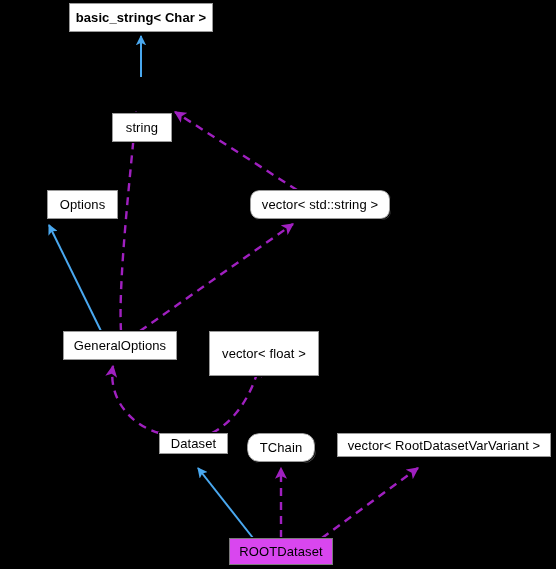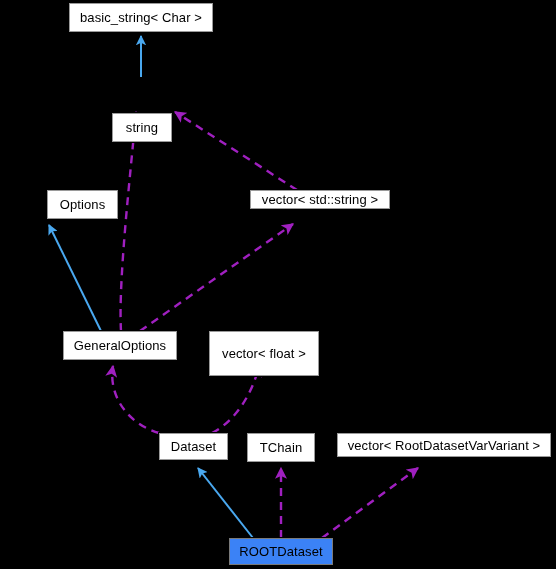--- a/index.html
+++ b/index.html
@@ -34,21 +34,21 @@
     border: 1px solid #9a9a9a;
     outline: 1px solid #000000;
     color: #000000;
     font-size: 13px;
     line-height: 1;
     white-space: nowrap;
     letter-spacing: 0.1px;
     box-shadow: 1px 1px 0 0 #555555;
   }
   .node.highlight {
-    background: #3b82f6;
+    background: #d946ef;
     border: 1px solid #7a7a7a;
     box-shadow: 1px 1px 0 0 #444444;
   }
   .node-label {
     padding: 0 7px;
     pointer-events: none;
   }
 </style>
 </head>
 <body>
@@ -72,42 +72,42 @@
         <path d="M 140,331 L 293,224" fill="none" stroke="#a020c0" stroke-width="2.4" stroke-dasharray="8,6" marker-end="url(#arrow-usage)"></path>
         <path d="M 159,433 C 128,424 108,396 113,366" fill="none" stroke="#a020c0" stroke-width="2.4" stroke-dasharray="8,6" marker-end="url(#arrow-usage)"></path>
         <path d="M 212,433 C 235,421 252,395 259,366" fill="none" stroke="#a020c0" stroke-width="2.4" stroke-dasharray="8,6" marker-end="url(#arrow-usage)"></path>
         <path d="M 253,538 L 198,468" fill="none" stroke="#4aa8ef" stroke-width="2" marker-end="url(#arrow-inherit)"></path>
         <path d="M 281,538 L 281,468" fill="none" stroke="#a020c0" stroke-width="2.4" stroke-dasharray="8,6" marker-end="url(#arrow-usage)"></path>
         <path d="M 322,538 L 418,468" fill="none" stroke="#a020c0" stroke-width="2.4" stroke-dasharray="8,6" marker-end="url(#arrow-usage)"></path>
       </g>
   </svg>
 
   <div id="nodes-group">
-      <div class="node" style="left: 69px; top: 3px; width: 144px; height: 29px;">
+      <div class="node" style="left: 69px; top: 3px; width: 144px; height: 29px; font-weight: bold;">
         <span class="node-label">basic_string&lt; Char &gt;</span>
       </div>
       <div class="node" style="left: 112px; top: 77px; width: 60px; height: 29px; margin-top: 36px;">
         <span class="node-label">string</span>
       </div>
       <div class="node" style="left: 3px; top: 190px; width: 71px; height: 29px; margin-left: 44px;">
         <span class="node-label">Options</span>
       </div>
-      <div class="node" style="left: 250px; top: 190px; width: 140px; height: 19px;">
+      <div class="node" style="left: 250px; top: 190px; width: 140px; height: 29px; border-radius: 9px;">
         <span class="node-label">vector&lt; std::string &gt;</span>
       </div>
       <div class="node" style="left: 63px; top: 331px; width: 114px; height: 29px;">
         <span class="node-label">GeneralOptions</span>
       </div>
       <div class="node" style="left: 209px; top: 331px; width: 110px; height: 45px;">
         <span class="node-label">vector&lt; float &gt;</span>
       </div>
-      <div class="node" style="left: 159px; top: 433px; width: 69px; height: 27px;">
+      <div class="node" style="left: 159px; top: 433px; width: 69px; height: 21px;">
         <span class="node-label">Dataset</span>
       </div>
-      <div class="node" style="left: 247px; top: 433px; width: 68px; height: 29px;">
+      <div class="node" style="left: 247px; top: 433px; width: 68px; height: 29px; border-radius: 12px;">
         <span class="node-label">TChain</span>
       </div>
       <div class="node" style="left: 337px; top: 433px; width: 214px; height: 24px;">
         <span class="node-label">vector&lt; RootDatasetVarVariant &gt;</span>
       </div>
       <div class="node highlight" style="left: 229px; top: 538px; width: 104px; height: 27px;">
         <span class="node-label">ROOTDataset</span>
       </div>
     </div>
 

